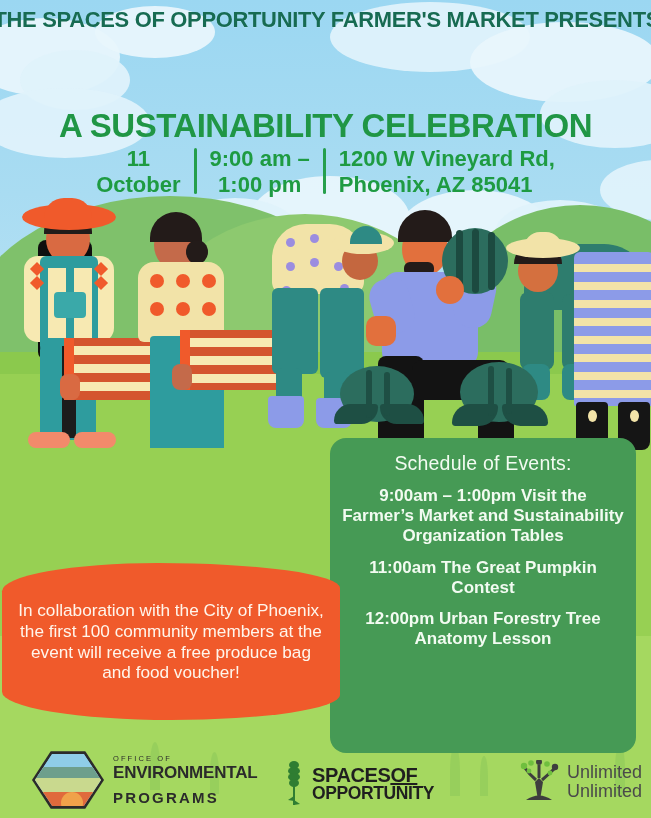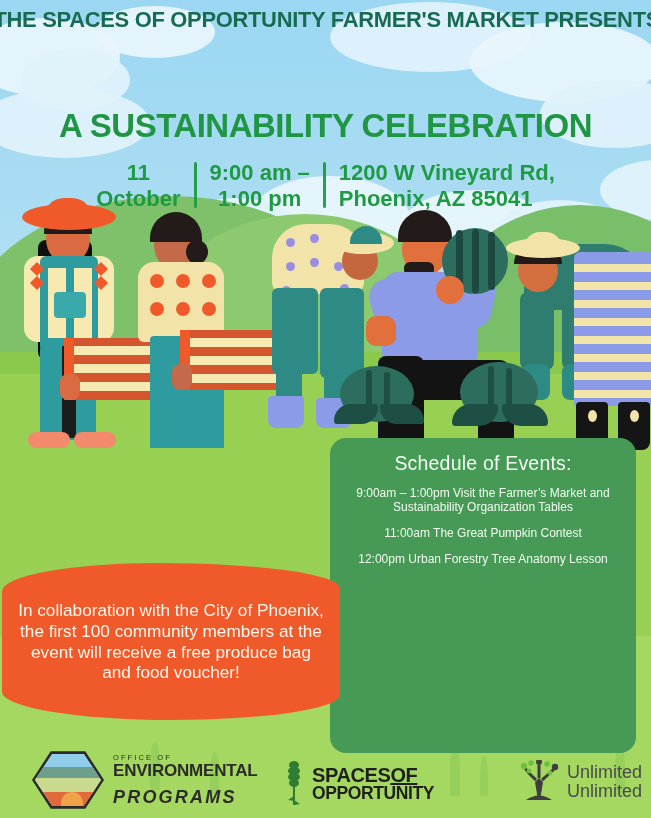--- a/index.html
+++ b/index.html
@@ -63,21 +63,21 @@
     text-shadow:2px 2px 0 rgba(255,255,255,.35);
   }
   .subtitle {
     position:absolute; top:109px; left:0; width:651px; text-align:center;
     color:#209645; font-weight:900; font-size:33px; letter-spacing:-0.5px;
     line-height:1;
   }
 
   
   .inforow {
-    position:absolute; top:160px; left:0; width:651px;
+    position:absolute; top:146px; left:0; width:651px;
     display:flex; justify-content:center; align-items:flex-start;
     color:#1E9B42; font-weight:800; font-size:22px; line-height:1.18;
   }
   .infocell { text-align:center; padding:0 13px; white-space:pre-line; }
   .infocell.date { min-width:104px; }
   .infocell.time { min-width:118px; }
   .infocell.loc  { text-align:left; }
   .vdiv { width:3px; height:46px; background:#1E9B42; border-radius:2px; margin-top:2px; opacity:.95; }
 
   
@@ -86,21 +86,21 @@
   .sh { position:absolute; }            
   .rnd { border-radius:50%; }
 
   
   .schedule {
     position:absolute; left:330px; top:438px; width:306px; height:315px;
     background:#469A55; border-radius:16px; color:#F2FBF1;
     padding:14px 12px 10px 12px; text-align:center;
   }
   .sched-title { font-size:19.5px; font-weight:500; margin-bottom:11px; letter-spacing:.2px; }
-  .sched-item { font-size:12px; line-height:1.17; margin-bottom:12px; font-weight:400; }
+  .sched-item { font-size:17px; line-height:1.17; margin-bottom:12px; font-weight:700; }
   .sched-item:last-child { margin-bottom:0; }
 
   
   .blob {
     position:absolute; left:2px; top:563px; width:338px; height:157px;
     background:#F05A2B;
     border-radius:46% 54% 50% 50% / 18% 16% 16% 18%;
     color:#FFF6EC; text-align:center;
     display:flex; align-items:center; justify-content:center;
     padding:8px 14px;
@@ -123,21 +123,21 @@
     background:#8FCDE8; overflow:hidden;
   }
   .oep-sky { position:absolute; left:0; top:0; width:100%; height:42%; background:#8FCDE8; }
   .oep-mtn { position:absolute; left:0; top:26%; width:100%; height:24%; background:#6E9F8C; }
   .oep-land { position:absolute; left:0; top:46%; width:100%; height:30%; background:#C9D98E; }
   .oep-red { position:absolute; left:0; top:72%; width:100%; height:28%; background:#E06A3C; }
   .oep-sun { position:absolute; left:40%; top:72%; width:22px; height:22px; border-radius:50%; background:#F0A24A; }
   .oep-text { margin-left:9px; line-height:1; }
   .oep-l1 { font-size:7.5px; letter-spacing:2.1px; color:#2B2B2B; font-weight:400; }
   .oep-l2 { font-size:17px; letter-spacing:-0.2px; color:#2B2B2B; font-weight:900; margin-top:1px; }
-  .oep-l3 { font-size:18px; letter-spacing:2.2px; color:#2B2B2B; font-weight:900; margin-top:9px;font-style:italic; }
+  .oep-l3 { font-size:15px; letter-spacing:2.2px; color:#2B2B2B; font-weight:900; margin-top:9px; }
 
   .spaces { left:285px; top:12px; }
   .spaces-icon { width:18px; height:48px; position:relative; margin-right:9px; }
   .spaces-text { line-height:1.0; }
   .sp-l1 { font-size:20px; font-weight:900; color:#1F1F1F; letter-spacing:-0.4px; }
   .sp-of { text-decoration:underline; }
   .sp-l2 { font-size:17.5px; font-weight:900; color:#1F1F1F; letter-spacing:-0.4px; }
 
   .unlim { left:516px; top:12px; }
   .unlim-icon { width:46px; height:44px; position:relative; margin-right:5px; }

